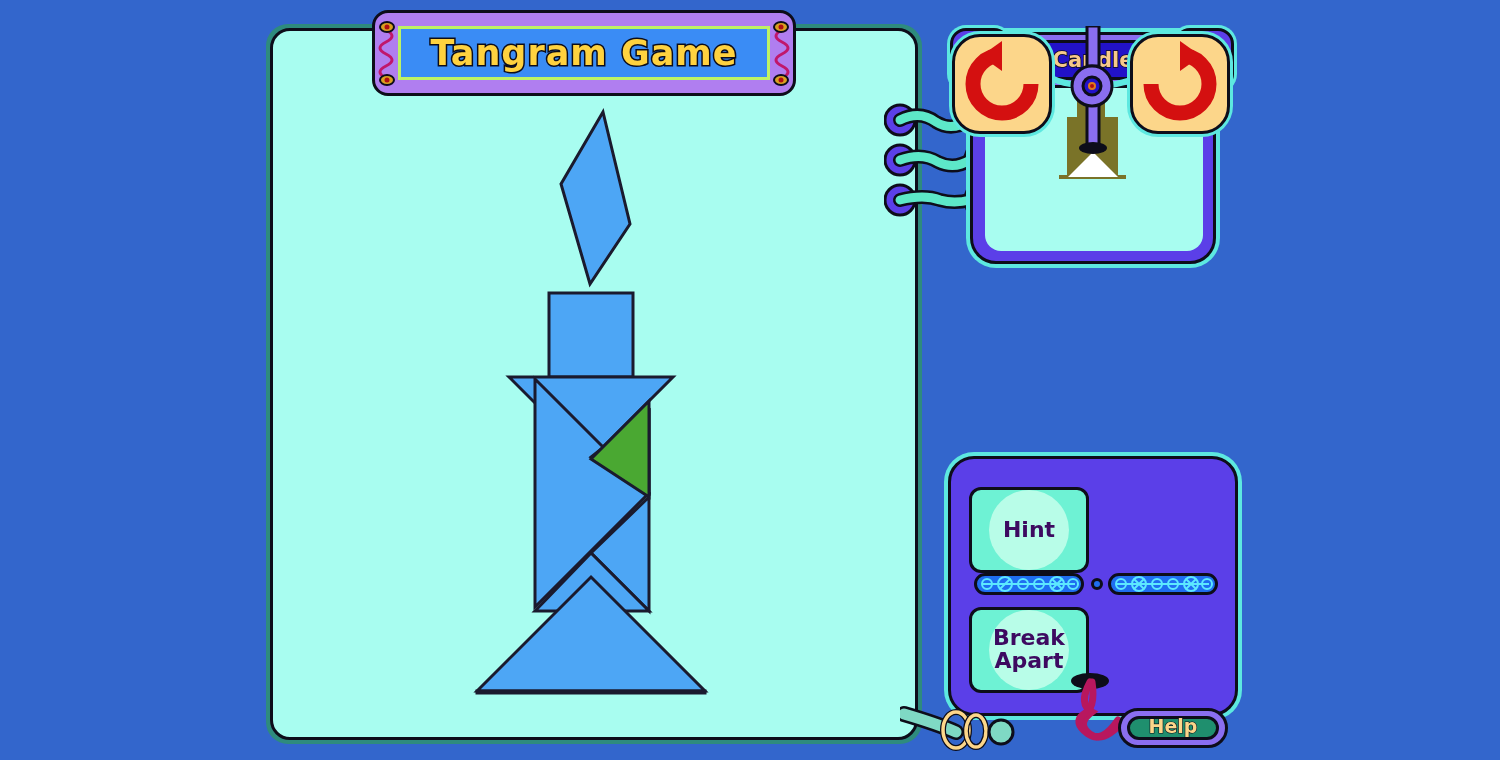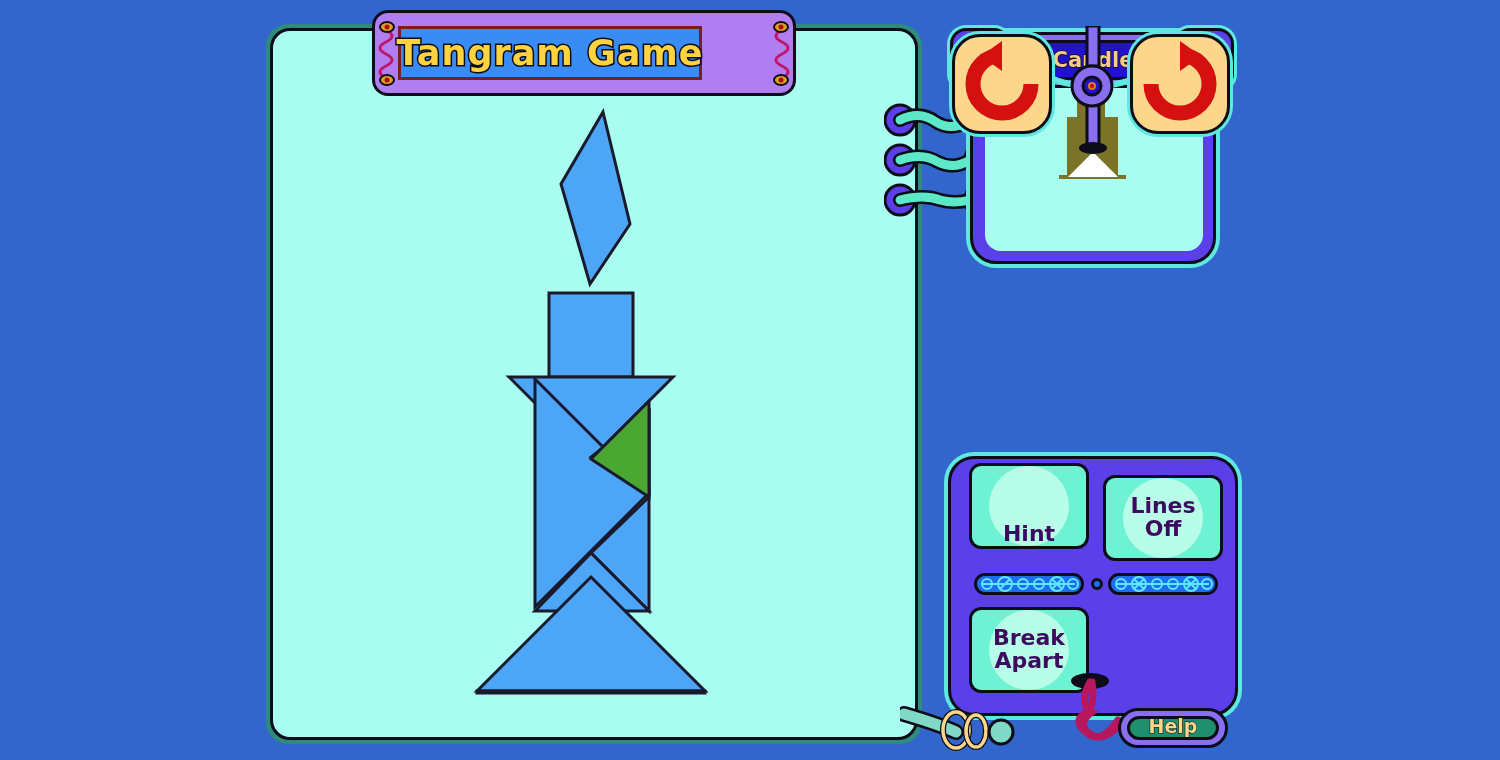--- a/index.html
+++ b/index.html
@@ -56,23 +56,23 @@
     position: absolute; left: 0; top: 0;
     width: 424px; height: 86px;
     background: #b07ef0;
     border: 3px solid #0d0d1a;
     border-radius: 16px;
     box-sizing: border-box;
   }
   #title-inner {
     position: absolute;
     left: 26px; top: 16px;
-    width: 304px; height: 54px;
+    width: 372px; height: 54px;
     background: #3a8cf5;
-    border: 3px solid #7f1d1d;
+    border: 3px solid #bef264;
     box-sizing: border-box;
     display: flex;
     align-items: center;
     justify-content: center;
   }
   #title-text {
     font-family: "DejaVu Sans", sans-serif;
     font-weight: bold;
     font-size: 35px;
     color: #ffd23f;
@@ -210,21 +210,21 @@
   }
   .act-label {
     position: relative;
     font-weight: bold;
     font-size: 22px;
     line-height: 1.04;
     color: #3d0a60;
     text-align: center;
     white-space: pre-line;
   }
-  #btn-hint   { left: 18px;  top: 4px; align-items: flex-end; }
+  #btn-hint   { left: 18px;  top: 28px; }
   #btn-lines  { left: 152px; top: 16px; }
   #btn-break  { left: 18px;  top: 148px; }
   #btn-put    { left: 152px; top: 148px; }
 
   .chain {
     position: absolute;
     top: 114px;
     width: 110px; height: 22px;
     background: #1f6ef0;
     border: 3px solid #0d0d1a;
@@ -426,24 +426,20 @@
         </svg>
       </div>
     </div>
 
     <div id="action-frame" class="glowframe">
 
       <div id="btn-hint" class="act-btn">
         <span class="act-label">Hint</span>
       </div>
 
-      <div id="btn-lines" class="act-btn">
-        <span class="act-label">Lines
-Off</span>
-      </div>
 
       <div id="chain-left" class="chain">
         <svg width="104" height="16" viewBox="0 0 104 16">
           <g stroke="#5de8ff" stroke-width="2" fill="none">
             <line x1="6" y1="8" x2="98" y2="8"></line>
             <circle cx="10" cy="8" r="5"></circle>
               <circle cx="28" cy="8" r="7"></circle>
             <circle cx="46" cy="8" r="5"></circle>
               <circle cx="62" cy="8" r="5"></circle>
             <circle cx="80" cy="8" r="7"></circle>

